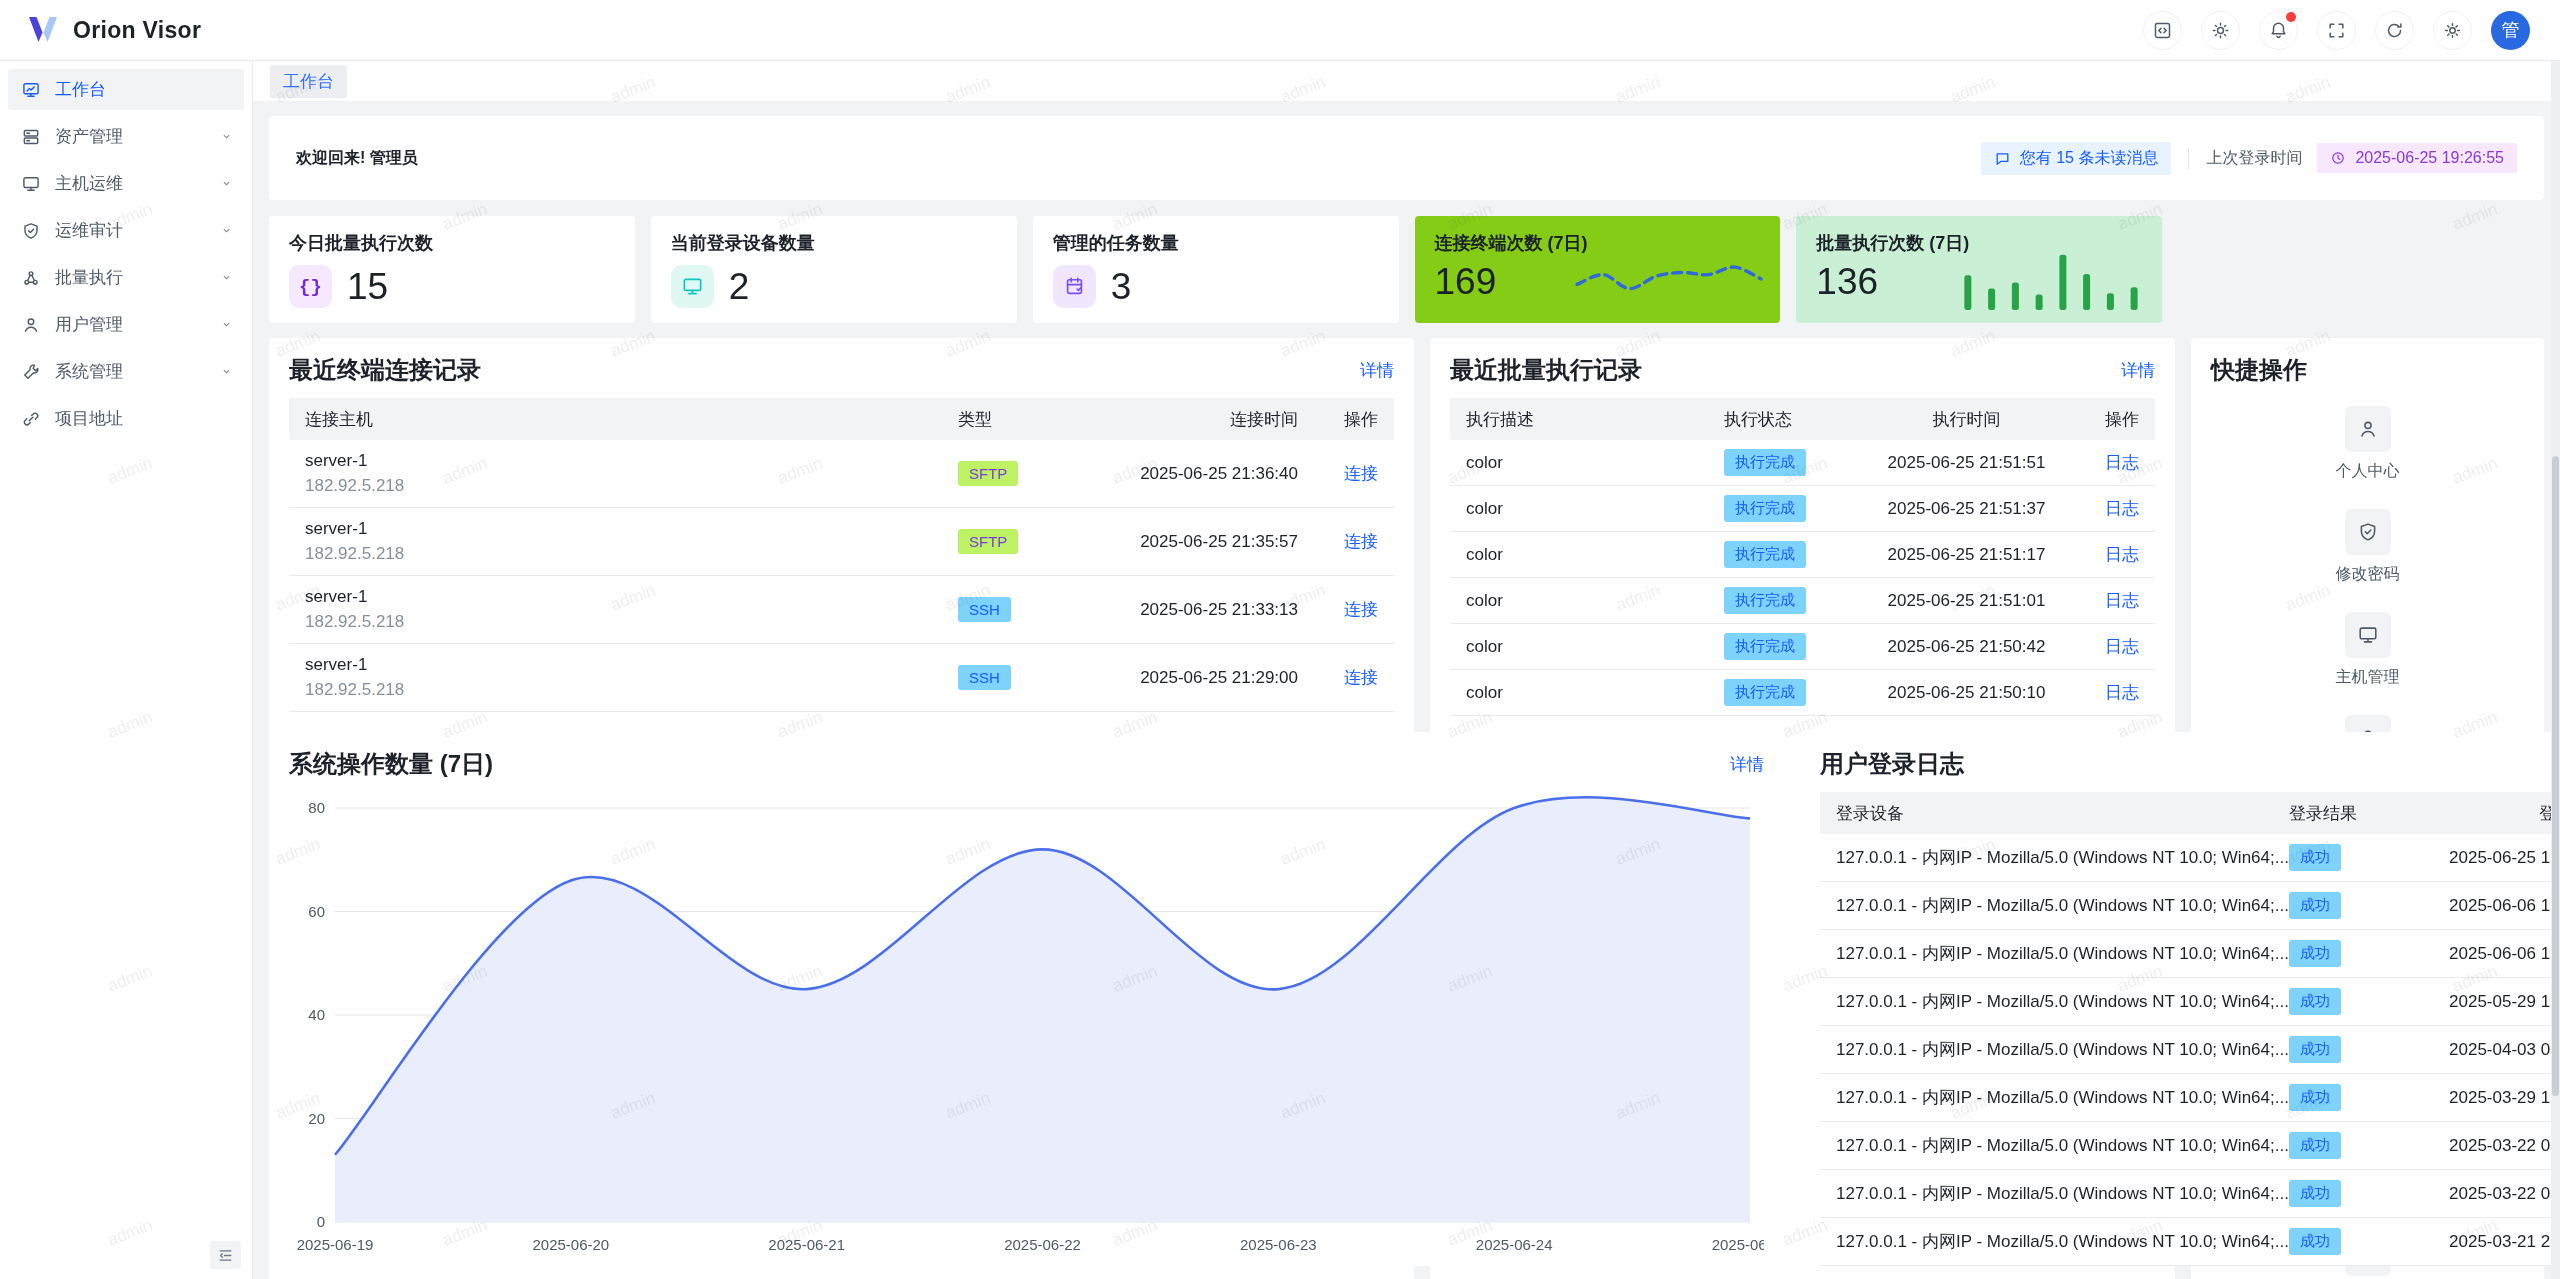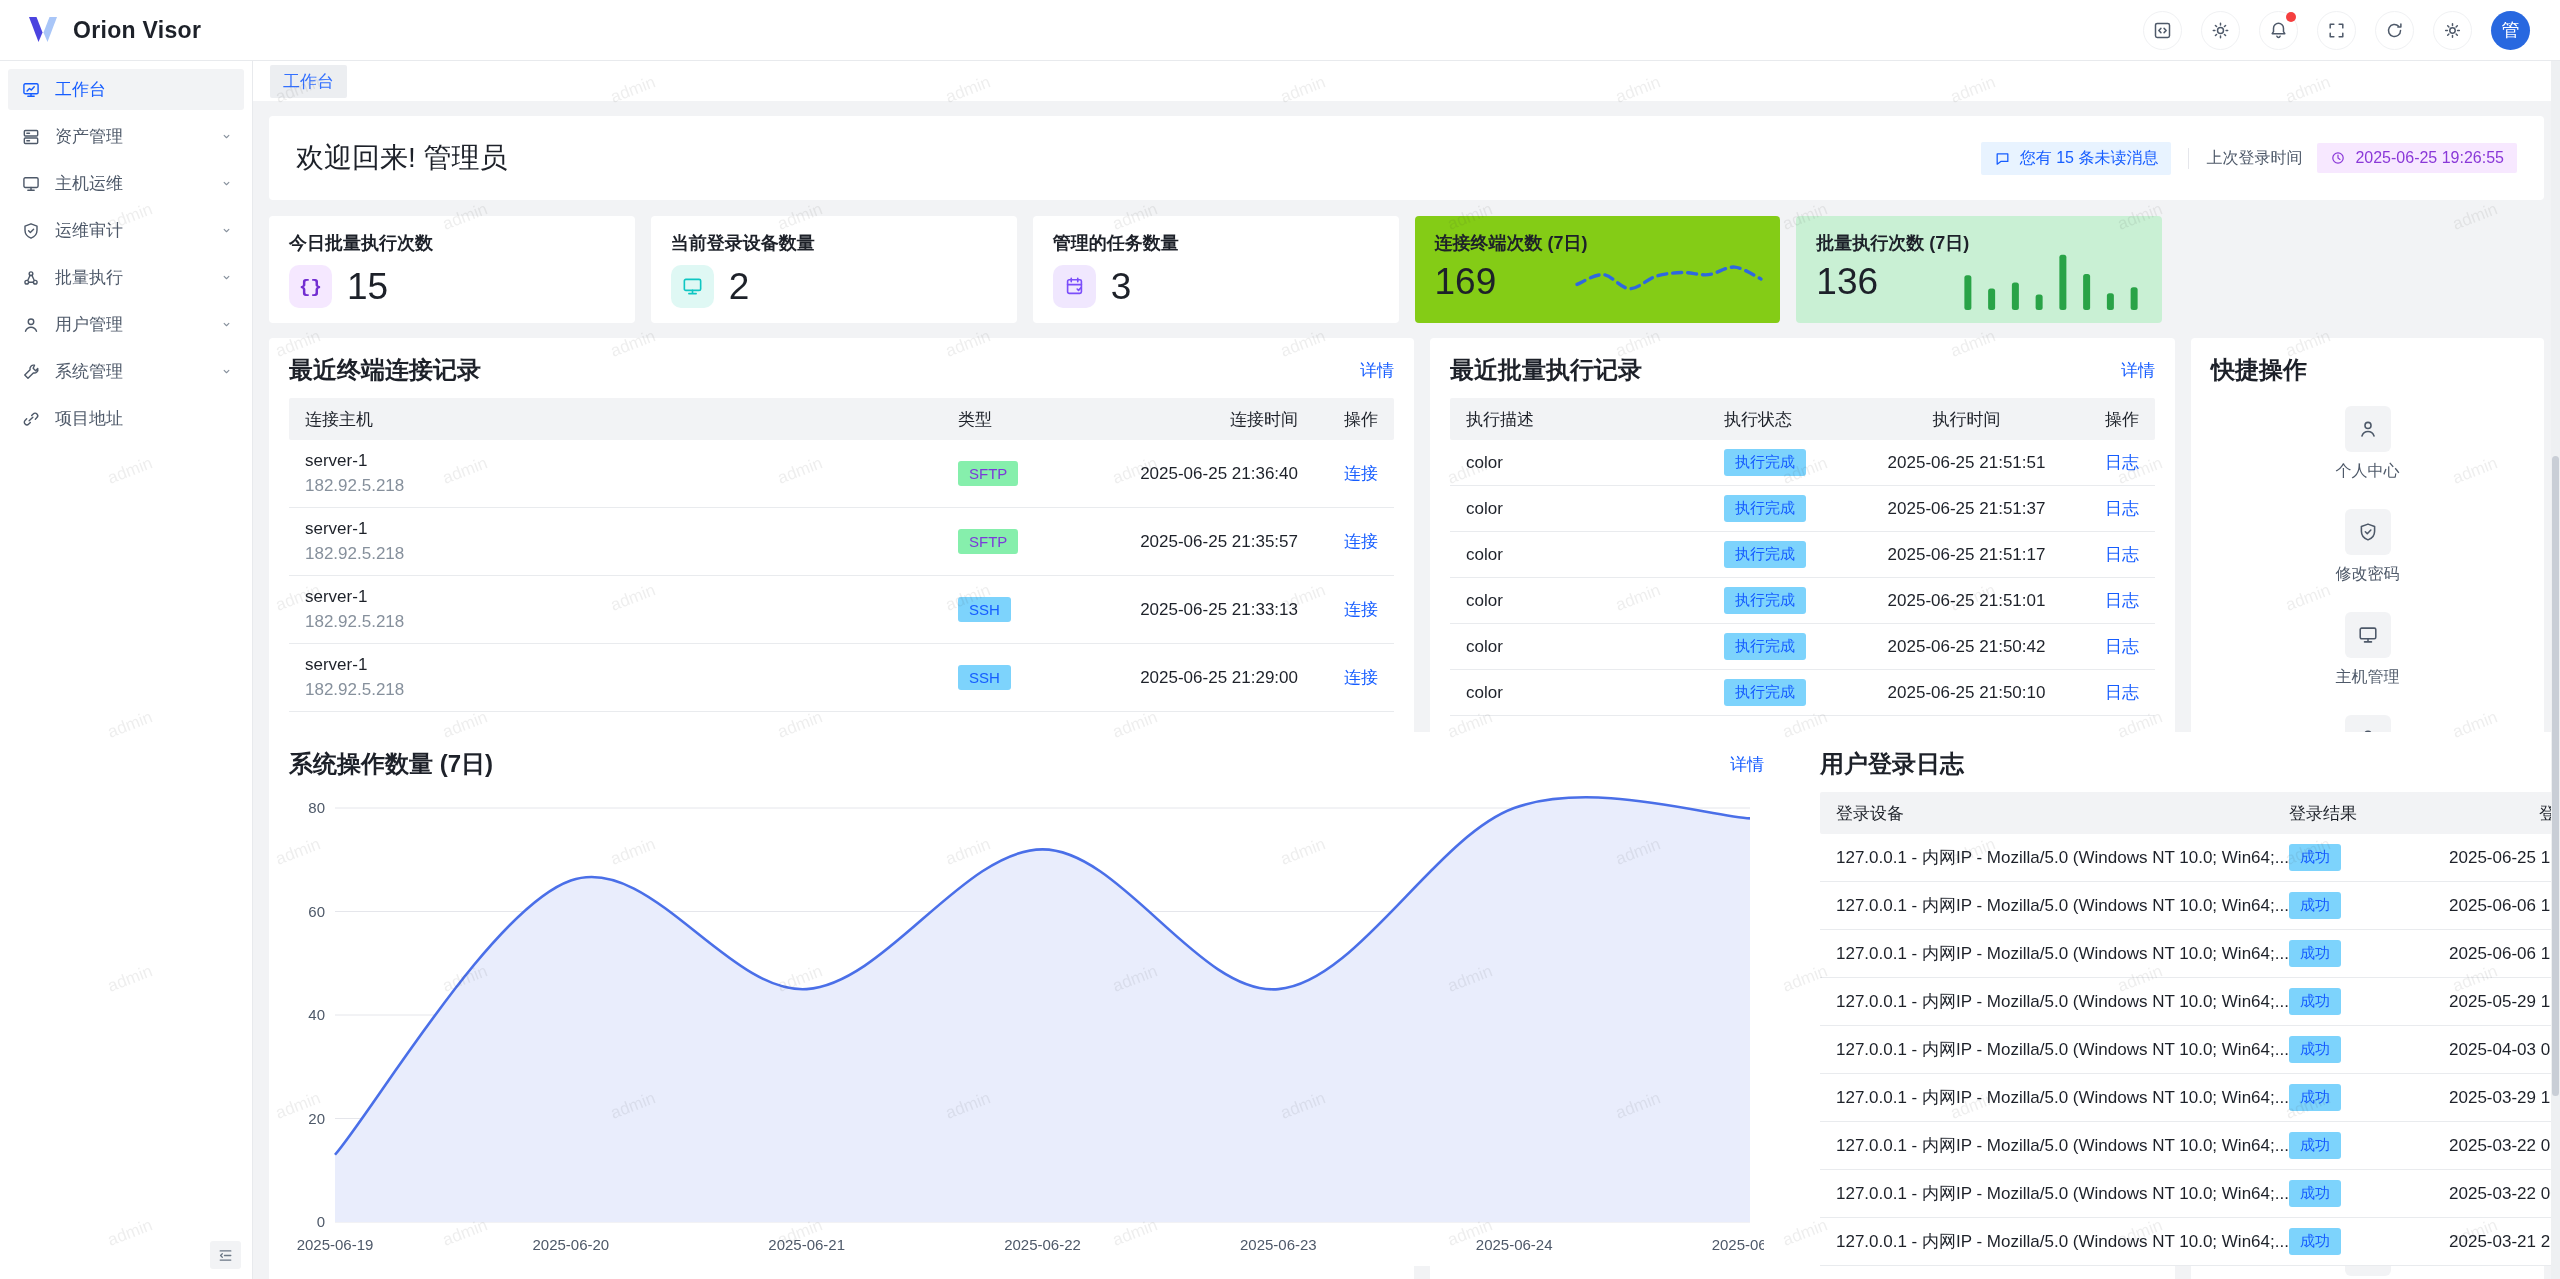--- a/index.html
+++ b/index.html
@@ -40,21 +40,21 @@
   .main { flex:1; display:flex; flex-direction:column; min-width:0; }
   .crumbbar { height:40px; background:#fff; display:flex; align-items:center; padding:0 17px; }
   .crumb-tag { background:#eceef1; color:#3370ff; font-size:17px; padding:5px 13px; border-radius:2px; cursor:pointer; }
   .content { flex:1; padding:15px 16px 14px; }
 
   .card { background:#fff; border-radius:4px; }
 
   
   .welcome { height:84px; display:flex; align-items:center; justify-content:space-between;
     padding:0 27px; margin-bottom:16px; }
-  .welcome-title { font-size:28px; font-weight:400; }
+  .welcome-title { font-size:16px; font-weight:700; }
   .welcome-right { display:flex; align-items:center; }
   .badge-msg { display:flex; align-items:center; gap:9px; background:#e8f3ff; color:#165dff;
     font-size:16px; padding:6px 13px; border-radius:2px; cursor:pointer; }
   .badge-msg svg { width:17px; height:17px; }
   .vdiv { width:1px; height:21px; background:#e5e6eb; margin:0 17px; }
   .lastlogin-label { font-size:16px; color:#4e5969; margin-right:15px; }
   .badge-time { display:flex; align-items:center; gap:9px; background:#f7e8ff; color:#8a38d8;
     font-size:16px; padding:6px 13px; border-radius:2px; }
   .badge-time svg { width:16px; height:16px; }
 
@@ -83,21 +83,21 @@
   .thead { display:flex; align-items:center; height:42px; background:#f2f3f5; border-radius:2px;
     font-size:17px; color:#1d2129; padding:0 16px; }
   .trow { display:flex; align-items:center; border-bottom:1px solid #e9ebee; padding:0 16px; font-size:17px; }
   .trow-lg { height:68px; }
   .trow-sm { height:46px; }
   .trow-md { height:48px; }
   .host-name { line-height:1.45; }
   .host-ip { color:#86909c; line-height:1.45; }
   .pill { display:inline-block; padding:4px 11px; border-radius:3px; font-size:15px; }
   .pill-blue { background:#7dd3fc; color:#165dff; }
-  .pill-purple { background:#86efac; color:#7b3bd9; }
+  .pill-purple { background:#bef264; color:#7b3bd9; }
   .alink { color:#165dff; cursor:pointer; }
 
   .c-host { flex:1; } .c-type { width:110px; } .c-ctime { width:230px; text-align:right; } .c-cact { width:80px; text-align:right; }
   .c-desc { flex:1; } .c-status { width:130px; } .c-etime { width:225px; text-align:center; } .c-eact { width:60px; text-align:right; }
   .c-dev { flex:1; overflow:hidden; white-space:nowrap; } .c-res { width:100px; } .c-ltime { width:218px; text-align:right; white-space:nowrap; }
 
   
   .qgrid { display:grid; grid-template-columns:repeat(1,1fr); row-gap:27px; padding:8px 14px; }
   .qitem { display:flex; flex-direction:column; align-items:center; gap:9px; cursor:pointer; }
   .qbox { width:46px; height:46px; border-radius:6px; background:#f2f3f5; display:flex;

